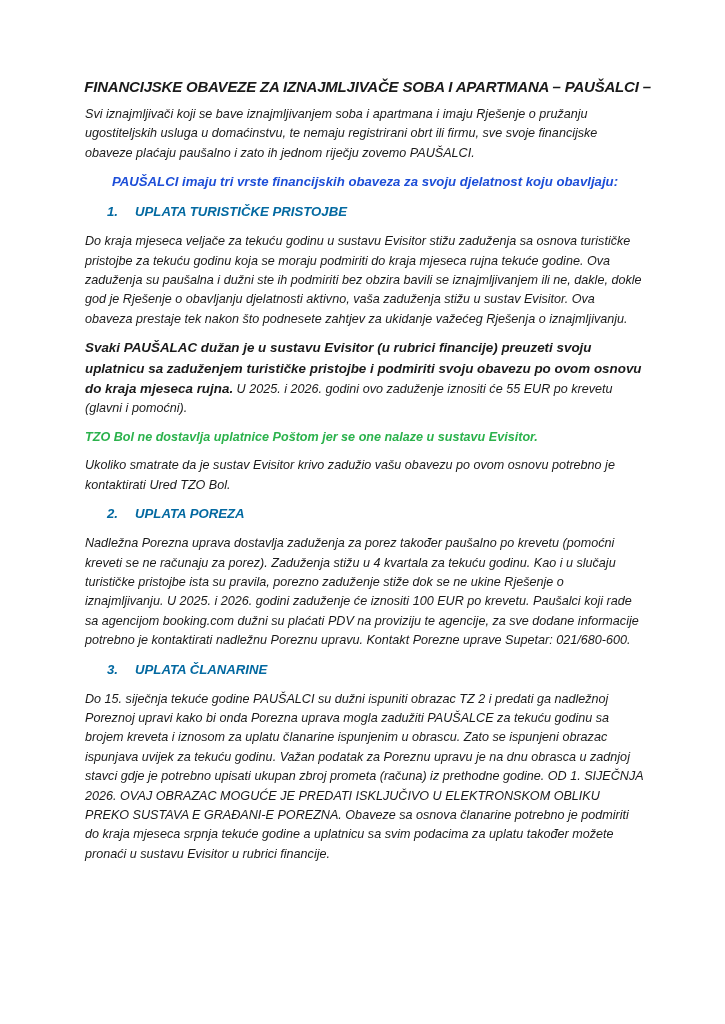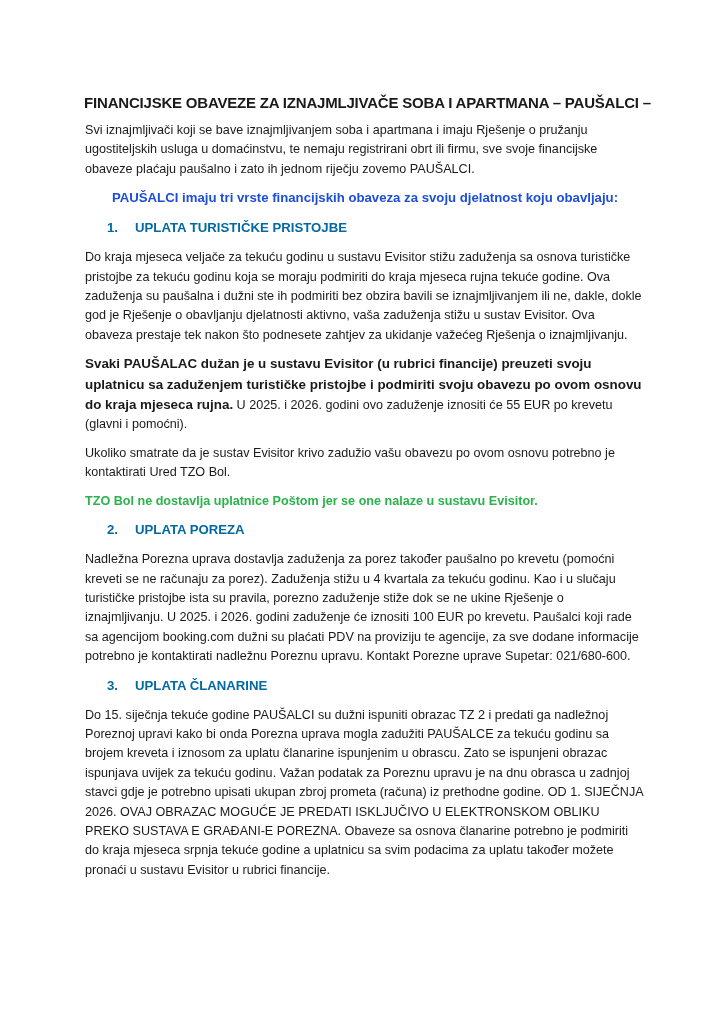--- a/index.html
+++ b/index.html
@@ -1,21 +1,21 @@
 <!DOCTYPE html>
 <html><head>
 <meta charset="utf-8">
 <style>
   html, body { margin: 0; padding: 0; background: #ffffff; }
   body {
     width: 725px; height: 1024px; position: relative; overflow: hidden;
     font-family: "Liberation Sans", "DejaVu Sans", sans-serif;
     color: #1a1a1a;
   }
-  .page { position: absolute; left: 85px; top: 94px; width: 560px; }
+  .page { position: absolute; left: 85px; top: 78px; width: 560px; font-style: italic; }
   .title {
     font-weight: bold; font-size: 15px; text-align: center;
     margin: 0 0 10px -10px; width: 585px; letter-spacing: -0.2px;
   }
   p { margin: 0; font-size: 12.6px; line-height: 19.4px; }
   .para { margin-bottom: 9px; }
   .blue-heading {
     color: #1d4ed8; font-weight: bold; text-align: center;
     font-size: 13.2px; margin: 0 0 10px 0; line-height: 20px;
   }
@@ -36,22 +36,22 @@
 
   <p class="para">Svi iznajmljivači koji se bave iznajmljivanjem soba i apartmana i imaju Rješenje o pružanju ugostiteljskih usluga u domaćinstvu, te nemaju registrirani obrt ili firmu, sve svoje financijske obaveze plaćaju paušalno i zato ih jednom riječju zovemo PAUŠALCI.</p>
 
   <div class="blue-heading">PAUŠALCI imaju tri vrste financijskih obaveza za svoju djelatnost koju obavljaju:</div>
 
   <div class="section-heading">
     <span class="num">1.</span><span>UPLATA TURISTIČKE PRISTOJBE</span>
   </div>
   <p class="para">Do kraja mjeseca veljače za tekuću godinu u sustavu Evisitor stižu zaduženja sa osnova turističke pristojbe za tekuću godinu koja se moraju podmiriti do kraja mjeseca rujna tekuće godine. Ova zaduženja su paušalna i dužni ste ih podmiriti bez obzira bavili se iznajmljivanjem ili ne, dakle, dokle god je Rješenje o obavljanju djelatnosti aktivno, vaša zaduženja stižu u sustav Evisitor. Ova obaveza prestaje tek nakon što podnesete zahtjev za ukidanje važećeg Rješenja o iznajmljivanju.</p>
   <p class="para"><span class="bold-lead">Svaki PAUŠALAC dužan je u sustavu Evisitor (u rubrici financije) preuzeti svoju uplatnicu sa zaduženjem turističke pristojbe i podmiriti svoju obavezu po ovom osnovu do kraja mjeseca rujna.</span><span>  U 2025. i 2026. godini ovo zaduženje iznositi će 55 EUR po krevetu (glavni i pomoćni).</span></p>
+  <p class="para green">TZO Bol ne dostavlja uplatnice Poštom jer se one nalaze u sustavu Evisitor.</p>
   <p class="para">Ukoliko smatrate da je sustav Evisitor krivo zadužio vašu obavezu po ovom osnovu potrebno je kontaktirati Ured TZO Bol.</p>
-  <p class="para green">TZO Bol ne dostavlja uplatnice Poštom jer se one nalaze u sustavu Evisitor.</p>
 
   <div class="section-heading">
     <span class="num">2.</span><span>UPLATA POREZA</span>
   </div>
   <p class="para">Nadležna Porezna uprava dostavlja zaduženja za porez također paušalno po krevetu (pomoćni kreveti se ne računaju za porez). Zaduženja stižu u 4 kvartala za tekuću godinu. Kao i u slučaju turističke pristojbe ista su pravila, porezno zaduženje stiže dok se ne ukine Rješenje o iznajmljivanju. U 2025. i 2026. godini zaduženje će iznositi 100 EUR po krevetu. Paušalci koji rade sa agencijom booking.com dužni su plaćati PDV na proviziju te agencije, za sve dodane informacije potrebno je kontaktirati nadležnu Poreznu upravu. Kontakt Porezne uprave Supetar: 021/680-600.</p>
 
   <div class="section-heading">
     <span class="num">3.</span><span>UPLATA ČLANARINE</span>
   </div>
   <p class="para">Do 15. siječnja tekuće godine PAUŠALCI su dužni ispuniti obrazac TZ 2 i predati ga nadležnoj Poreznoj upravi kako bi onda Porezna uprava mogla zadužiti PAUŠALCE za tekuću godinu sa brojem kreveta i iznosom za uplatu članarine ispunjenim u obrascu. Zato se ispunjeni obrazac ispunjava uvijek za tekuću godinu. Važan podatak za Poreznu upravu je na dnu obrasca u zadnjoj stavci gdje je potrebno upisati ukupan zbroj prometa (računa) iz prethodne godine. OD 1. SIJEČNJA 2026. OVAJ OBRAZAC MOGUĆE JE PREDATI ISKLJUČIVO U ELEKTRONSKOM OBLIKU PREKO SUSTAVA E GRAĐANI-E POREZNA. Obaveze sa osnova članarine potrebno je podmiriti do kraja mjeseca srpnja tekuće godine a uplatnicu sa svim podacima za uplatu također možete pronaći u sustavu Evisitor u rubrici financije.</p>

